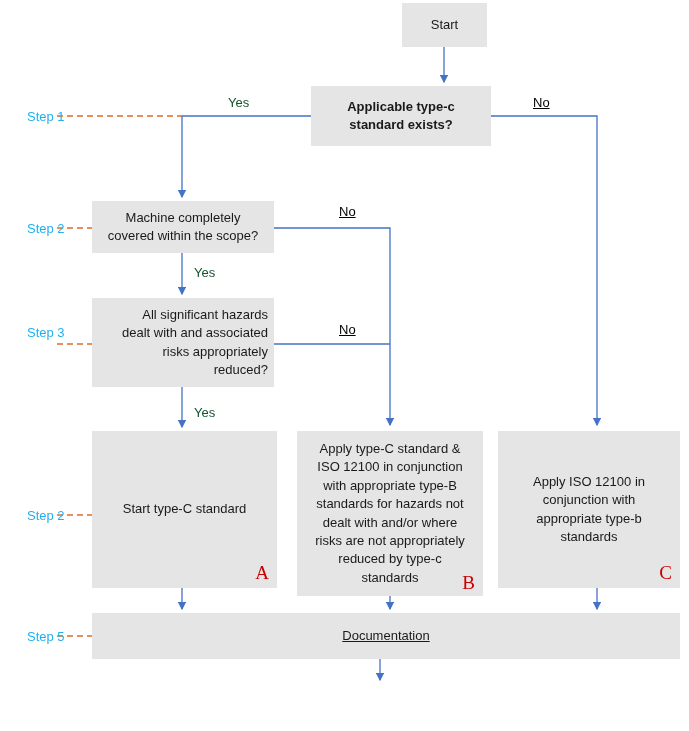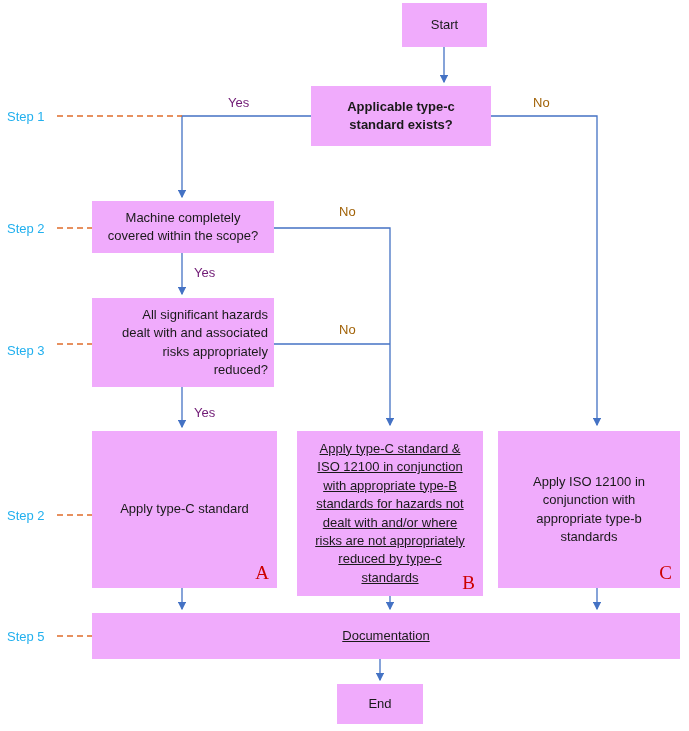--- a/index.html
+++ b/index.html
@@ -20,21 +20,21 @@
   #wires {
     position: absolute;
     left: 0;
     top: 0;
     width: 689px;
     height: 731px;
     pointer-events: none;
   }
   .node {
     position: absolute;
-    background: #f0abfc;
+    background: #e5e5e5;
     box-sizing: border-box;
     display: flex;
     align-items: center;
     justify-content: center;
     text-align: center;
     color: #1a1a1a;
     font-size: 13px;
     line-height: 1.42;
     padding: 2px 6px;
   }
@@ -42,29 +42,30 @@
     display: block;
     width: 100%;
     white-space: pre-line;
   }
   .step-label {
     position: absolute;
     color: #22b0ee;
     font-size: 13px;
     line-height: 1;
     white-space: nowrap;
+    margin-left: 20px;
   }
   .edge-label {
     position: absolute;
     font-size: 13px;
     line-height: 1;
     white-space: nowrap;
   }
-  .edge-label.yes { color: #701a75; }
-  .edge-label.no  { color: #a16207; }
+  .edge-label.yes { color: #14532d; }
+  .edge-label.no  { color: #000000; text-decoration: underline; }
   .tag {
     position: absolute;
     color: #cc0000;
     font-size: 19px;
     line-height: 1;
     font-family: "Liberation Serif", serif;
     white-space: nowrap;
   }
 </style>
 </head>
@@ -117,25 +118,25 @@
   </div>
 
   <div class="node" style="left:92px; top:298px; width:182px; height:89px;text-align:right;">
     <span class="node-text">All significant hazards
 dealt with and associated
 risks appropriately
 reduced?</span>
   </div>
 
   <div class="node" style="left:92px; top:431px; width:185px; height:157px;">
-    <span class="node-text">Apply type-C standard</span>
+    <span class="node-text">Start type-C standard</span>
     <span class="tag" style="right:8px; bottom:6px;">A</span>
   </div>
 
-  <div class="node" style="left:297px; top:431px; width:186px; height:165px;text-decoration:underline;">
+  <div class="node" style="left:297px; top:431px; width:186px; height:165px;">
     <span class="node-text">Apply type-C standard &amp;
 ISO 12100 in conjunction
 with appropriate type-B
 standards for hazards not
 dealt with and/or where
 risks are not appropriately
 reduced by type-c
 standards</span>
     <span class="tag" style="right:8px; bottom:4px;">B</span>
   </div>
@@ -145,27 +146,24 @@
 conjunction with
 appropriate type-b
 standards</span>
     <span class="tag" style="right:8px; bottom:6px;">C</span>
   </div>
 
   <div class="node" style="left:92px; top:613px; width:588px; height:46px;text-decoration:underline;">
     <span class="node-text">Documentation</span>
   </div>
 
-  <div class="node" style="left:337px; top:684px; width:86px; height:40px;">
-    <span class="node-text">End</span>
-  </div>
 
   <div class="step-label" style="left:7px; top:110px;">Step 1</div>
   <div class="step-label" style="left:7px; top:222px;">Step 2</div>
-  <div class="step-label" style="left:7px; top:344px;text-align:right;">Step 3</div>
+  <div class="step-label" style="left:7px; top:326px;text-align:right;">Step 3</div>
   <div class="step-label" style="left:7px; top:509px;">Step 2</div>
   <div class="step-label" style="left:7px; top:630px;">Step 5</div>
 
   <div class="edge-label yes" style="left:228px; top:96px;">Yes</div>
   <div class="edge-label no" style="left:533px; top:96px;">No</div>
   <div class="edge-label yes" style="left:194px; top:266px;">Yes</div>
   <div class="edge-label no" style="left:339px; top:205px;">No</div>
   <div class="edge-label yes" style="left:194px; top:406px;">Yes</div>
   <div class="edge-label no" style="left:339px; top:323px;">No</div>
 

